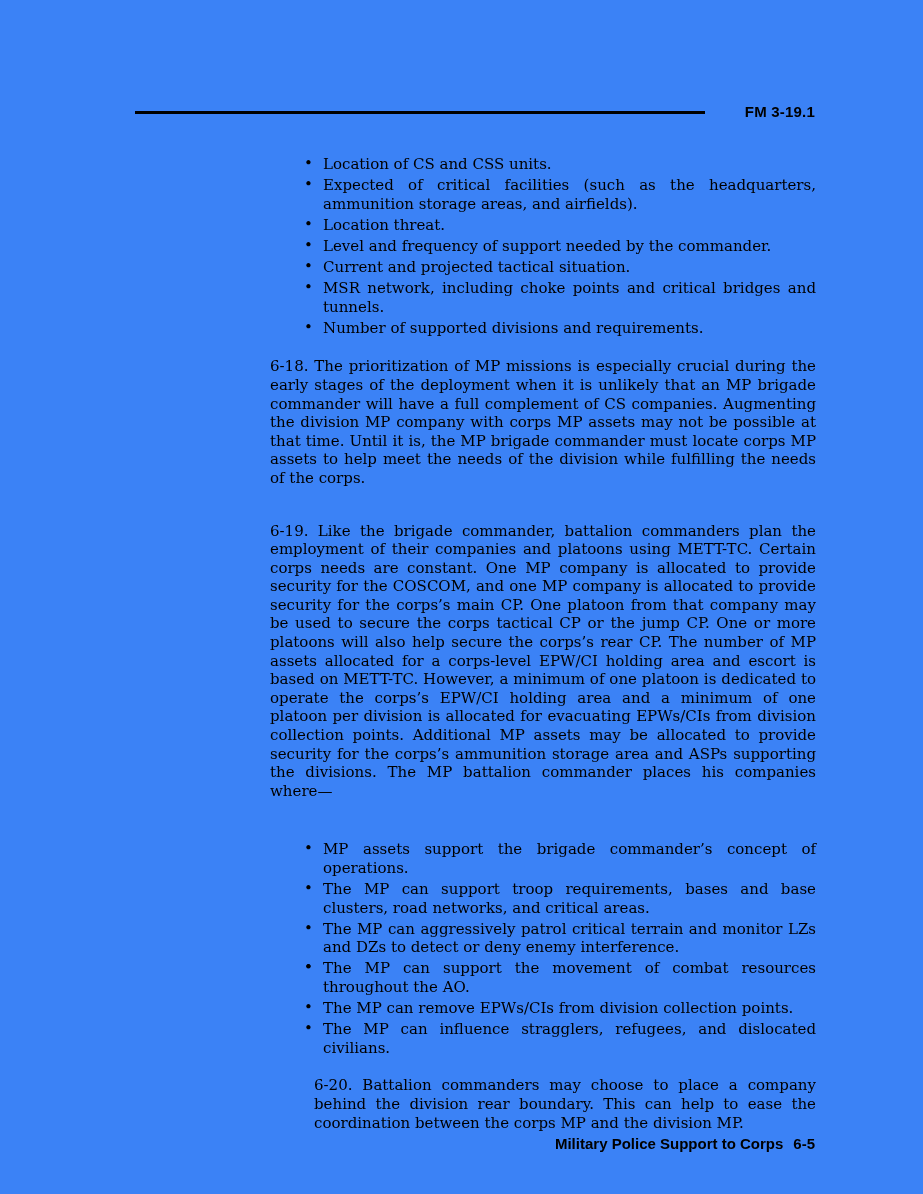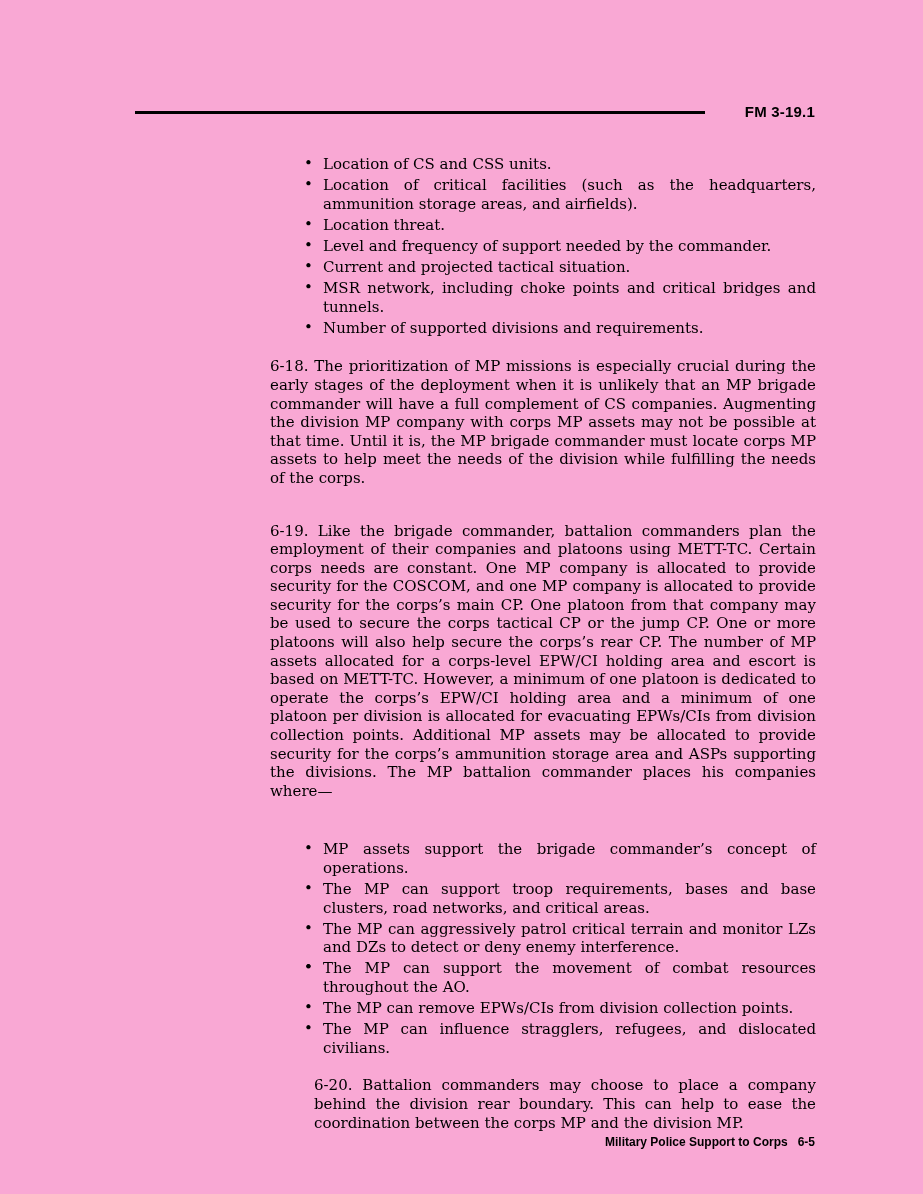--- a/index.html
+++ b/index.html
@@ -5,21 +5,21 @@
   * { margin: 0; padding: 0; box-sizing: border-box; }
   html, body { background: #ffffff; }
   body {
     width: 923px;
     height: 1194px;
     position: relative;
     font-family: "DejaVu Serif", "Liberation Serif", serif;
     color: #000000;
     overflow: hidden;
   }
-  .page { position: absolute; inset: 0; background: #f9a8d4; }
+  .page { position: absolute; inset: 0; background: #3b82f6; }
 
   
   .header-rule {
     position: absolute;
     left: 135px;
     top: 111px;
     width: 570px;
     height: 3px;
     background: #000000;
   }
@@ -68,38 +68,38 @@
   .gap-before-list { margin-top: 40px; }
   .para-after-list { margin-top: 19px; margin-left: 44px; }
 
   
   .footer {
     position: absolute;
     top: 1135px;
     right: 108px;
     font-family: "Liberation Sans", sans-serif;
     font-weight: bold;
-    font-size: 12px;
+    font-size: 15px;
     white-space: nowrap;
   }
   .footer .page-num { margin-left: 10px; }
 </style>
 </head>
 <body>
 
 <div class="page">
 
   <div class="header-rule"></div>
   <div class="doc-id">FM 3-19.1</div>
 
   <div class="content">
 
     <ul class="bullets">
       <li><span class="bullet-glyph">•</span><span>Location of CS and CSS units.</span></li>
-      <li><span class="bullet-glyph">•</span><span>Location of critical facilities (such as the headquarters, ammunition storage areas, and airfields).</span></li>
+      <li><span class="bullet-glyph">•</span><span>Expected of critical facilities (such as the headquarters, ammunition storage areas, and airfields).</span></li>
       <li><span class="bullet-glyph">•</span><span>Location threat.</span></li>
       <li><span class="bullet-glyph">•</span><span>Level and frequency of support needed by the commander.</span></li>
       <li><span class="bullet-glyph">•</span><span>Current and projected tactical situation.</span></li>
       <li><span class="bullet-glyph">•</span><span>MSR network, including choke points and critical bridges and tunnels.</span></li>
       <li><span class="bullet-glyph">•</span><span>Number of supported divisions and requirements.</span></li>
     </ul>
 
     <p class="para">6-18. The prioritization of MP missions is especially crucial during the early stages of the deployment when it is unlikely that an MP brigade commander will have a full complement of CS companies. Augmenting the division MP company with corps MP assets may not be possible at that time. Until it is, the MP brigade commander must locate corps MP assets to help meet the needs of the division while fulfilling the needs of the corps.</p>
 
     <p class="para">6-19. Like the brigade commander, battalion commanders plan the employment of their companies and platoons using METT-TC. Certain corps needs are constant. One MP company is allocated to provide security for the COSCOM, and one MP company is allocated to provide security for the corps’s main CP. One platoon from that company may be used to secure the corps tactical CP or the jump CP. One or more platoons will also help secure the corps’s rear CP. The number of MP assets allocated for a corps-level EPW/CI holding area and escort is based on METT-TC. However, a minimum of one platoon is dedicated to operate the corps’s EPW/CI holding area and a minimum of one platoon per division is allocated for evacuating EPWs/CIs from division collection points. Additional MP assets may be allocated to provide security for the corps’s ammunition storage area and ASPs supporting the divisions. The MP battalion commander places his companies where—</p>

